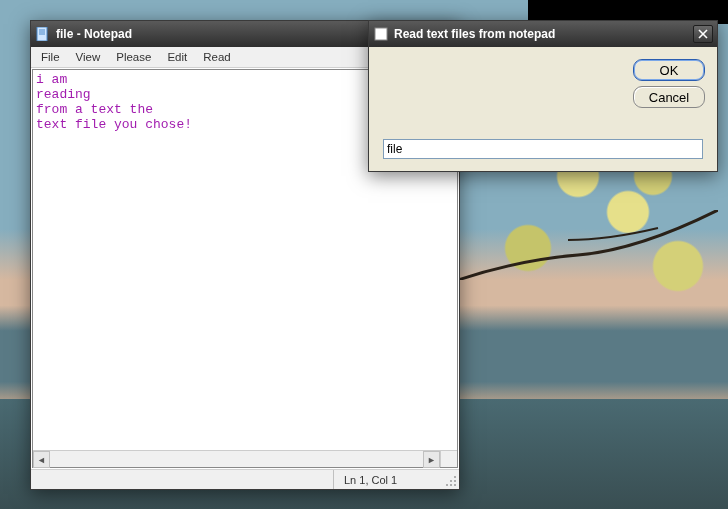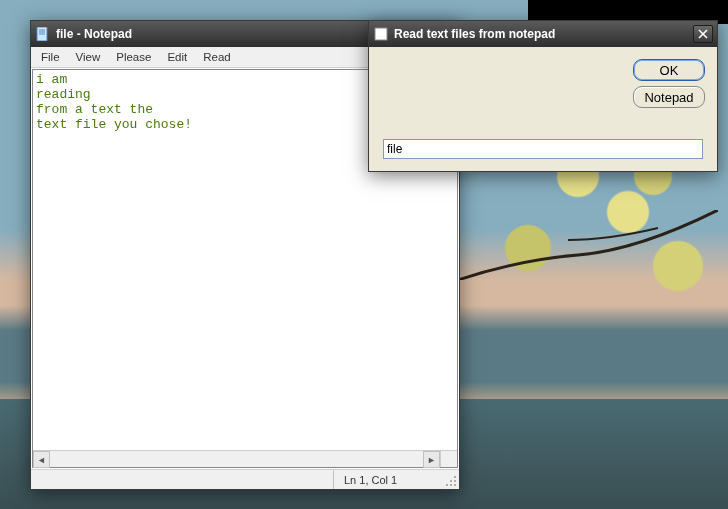--- a/index.html
+++ b/index.html
@@ -61,21 +61,21 @@
   #notepad { top: 20px; left: 30px; width: 430px; height: 470px; display: flex; flex-direction: column; }
   .menubar {
     height: 21px; background: #f0f0f0; border-bottom: 1px solid #d0d0d0;
     display: flex; align-items: center; padding: 0 2px; font-size: 11.5px; color: #333;
   }
   .menubar span { padding: 2px 8px; cursor: default; }
   .textarea-wrap { flex: 1 1 auto; position: relative; border: 1px solid #888; margin: 1px; background: #fff; }
   .textarea {
     position: absolute; inset: 0 0 17px 0;
     padding: 2px 3px; font-family: Consolas, "Courier New", monospace; font-size: 13px; line-height: 15px;
-    white-space: pre; overflow: auto; outline: none; color: #4d7c0f;
+    white-space: pre; overflow: auto; outline: none; color: #a21caf;
   }
   .scrollbar-h {
     position: absolute; left: 0; right: 17px; bottom: 0; height: 17px;
     background: #f0f0f0; border-top: 1px solid #ccc; display: flex;
   }
   .sb-btn { width: 17px; height: 17px; background: #e8e8e8; border: 1px solid #c0c0c0; display: flex; align-items: center; justify-content: center; font-size: 9px; color: #555; }
   .sb-track { flex: 1 1 auto; background: #f0f0f0; }
   .scrollbar-v-gap { position: absolute; right: 0; bottom: 0; width: 17px; height: 17px; background: #f0f0f0; border-left: 1px solid #ccc; border-top: 1px solid #ccc; }
   .statusbar {
     height: 20px; background: #f0f0f0; border-top: 1px solid #d0d0d0;
@@ -174,19 +174,19 @@
     <div class="close-btn">
       <svg width="10" height="10" viewBox="0 0 10 10">
         <line x1="1" y1="1" x2="9" y2="9" stroke="#fff" stroke-width="1.6"></line>
         <line x1="9" y1="1" x2="1" y2="9" stroke="#fff" stroke-width="1.6"></line>
       </svg>
     </div>
   </div>
   <div class="body">
     <div class="btncol">
       <button class="default">OK</button>
-      <button>Notepad</button>
+      <button>Cancel</button>
     </div>
     <div class="input-row">
       <input type="text" value="file" style="">
     </div>
   </div>
 </div>
 
 </body></html>

